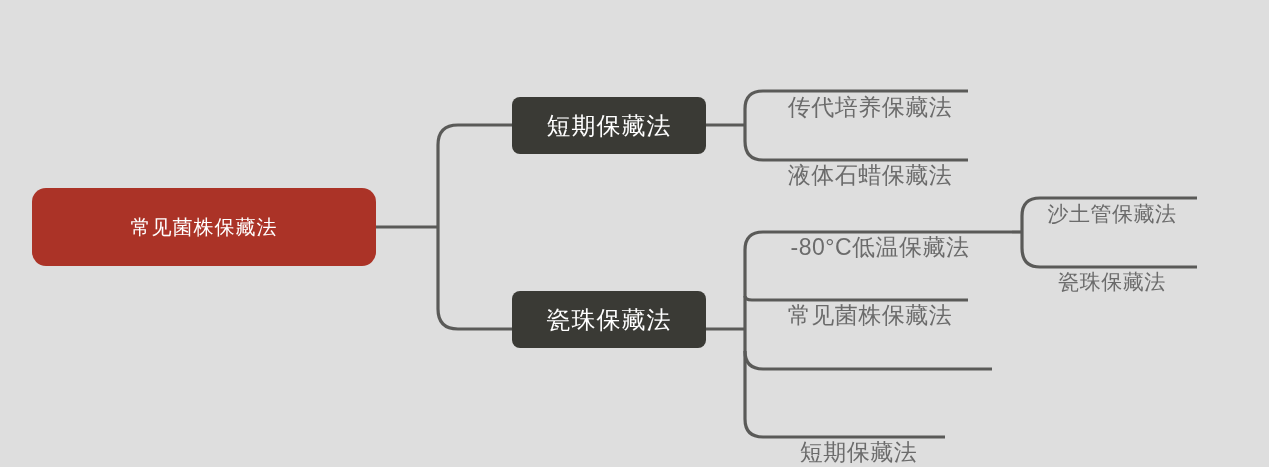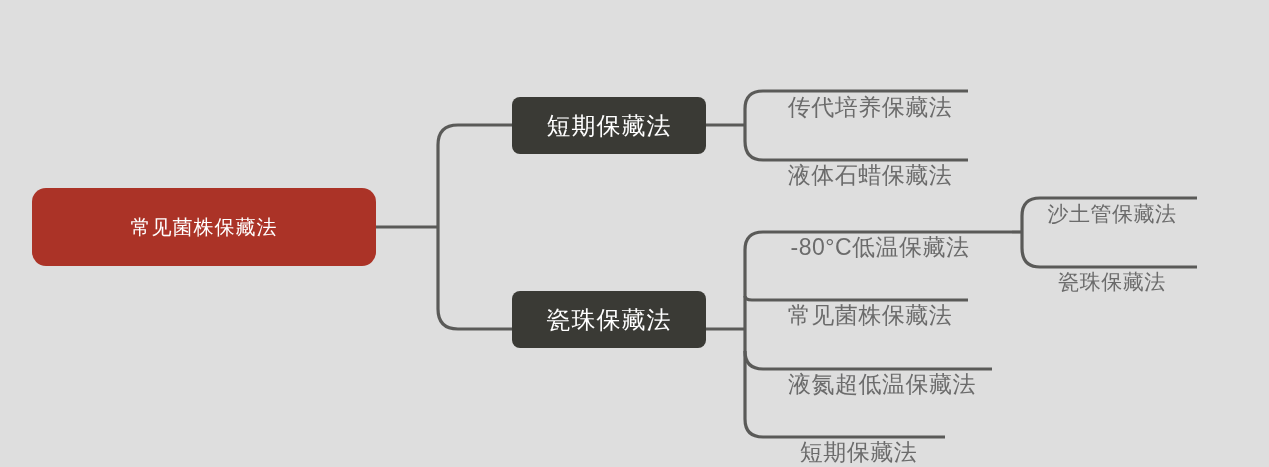--- a/index.html
+++ b/index.html
@@ -127,23 +127,20 @@
   </div>
 
   <div class="leaf" style="left:775px; top:197px; width:210px;">
     <span>-80°C低温保藏法</span>
   </div>
 
   <div class="leaf" style="left:775px; top:265px; width:190px;">
     <span>常见菌株保藏法</span>
   </div>
 
-  <div class="leaf" style="left:775px; top:334px; width:214px;">
-    <span>液氮超低温保藏法</span>
-  </div>
 
   <div class="leaf" style="left:775px; top:402px; width:167px;">
     <span>短期保藏法</span>
   </div>
 
   <div class="leaf leaf-l4" style="left:1030px; top:165px; width:164px;">
     <span>沙土管保藏法</span>
   </div>
 
   <div class="leaf leaf-l4" style="left:1030px; top:233px; width:164px;">

